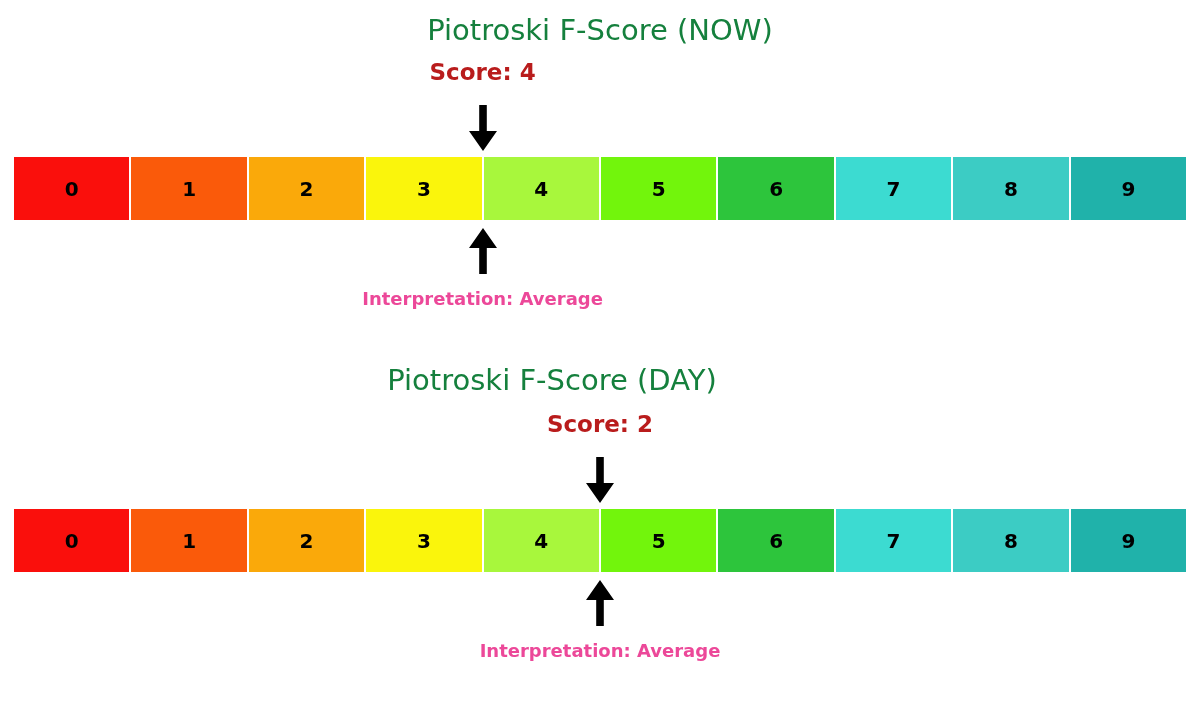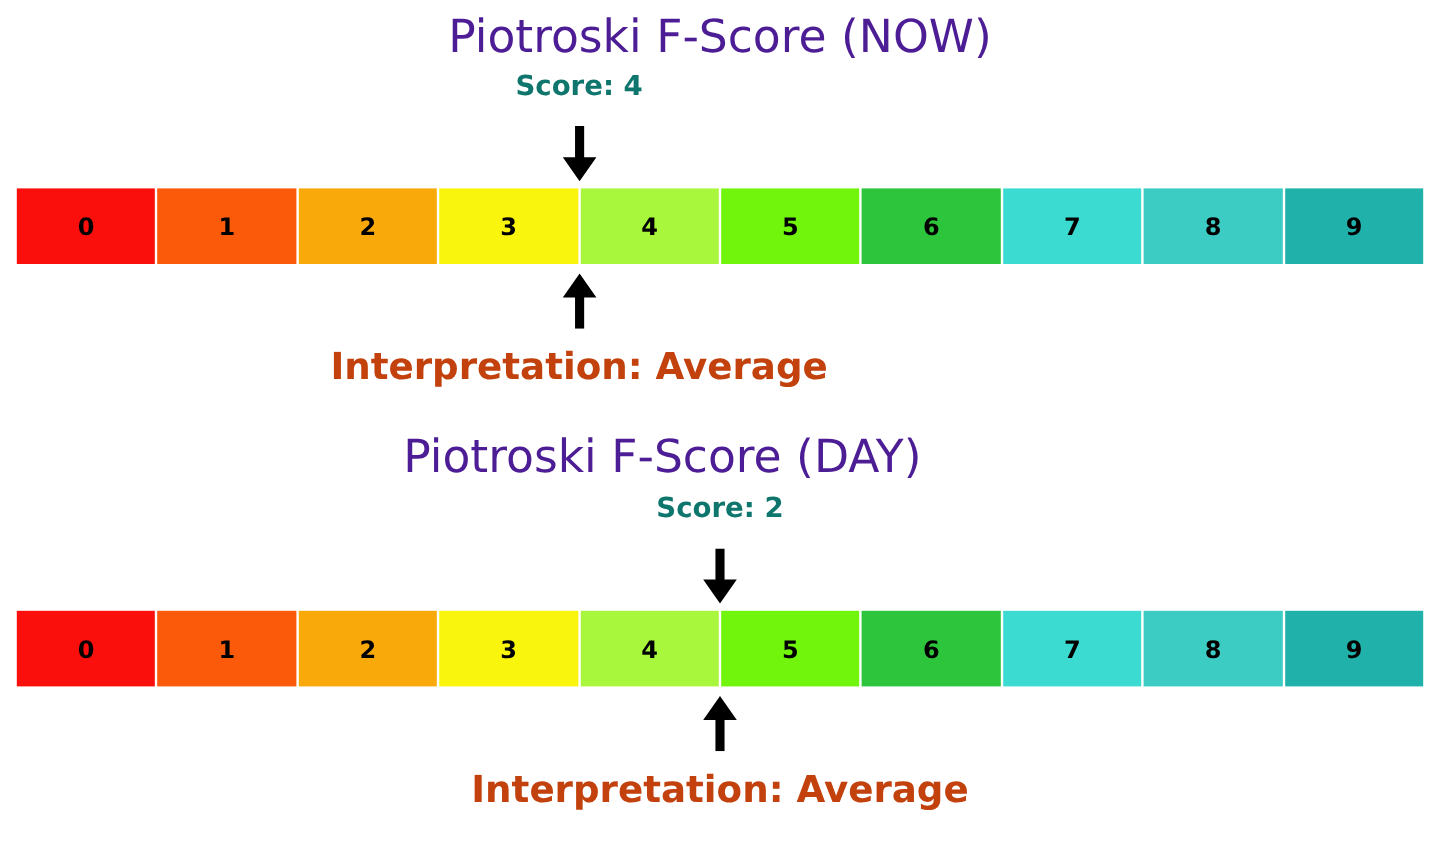--- a/index.html
+++ b/index.html
@@ -18,55 +18,55 @@
   .gauge-block {
     position: absolute;
     left: 0;
     width: 1200px;
   }
 
   
   .gauge-title {
     text-align: center;
     font-family: "DejaVu Sans", sans-serif;
-    font-size: 38px;
+    font-size: 29px;
     font-weight: 400;
-    color: #4c1d95;
+    color: #15803d;
     letter-spacing: 0px;
     line-height: 36px;
     white-space: nowrap;
   }
 
   
   .score-label {
     position: absolute;
     font-family: "DejaVu Sans", sans-serif;
     font-size: 23px;
     font-weight: bold;
-    color: #0f766e;
+    color: #b91c1c;
     white-space: nowrap;
     transform: translateX(-50%);
   }
 
   
   .arrow-down, .arrow-up {
     position: absolute;
     width: 34px;
     height: 46px;
     transform: translateX(-50%);
   }
   .arrow-down svg, .arrow-up svg { display: block; }
 
   
   .interp-label {
     position: absolute;
     font-family: "DejaVu Sans", sans-serif;
-    font-size: 31px;
+    font-size: 18px;
     font-weight: bold;
-    color: #c2410c;
+    color: #ec4899;
     white-space: nowrap;
     transform: translateX(-50%);
   }
 
   
   .scale-bar {
     position: absolute;
     left: 14px;
     width: 1172px;
     display: flex;

